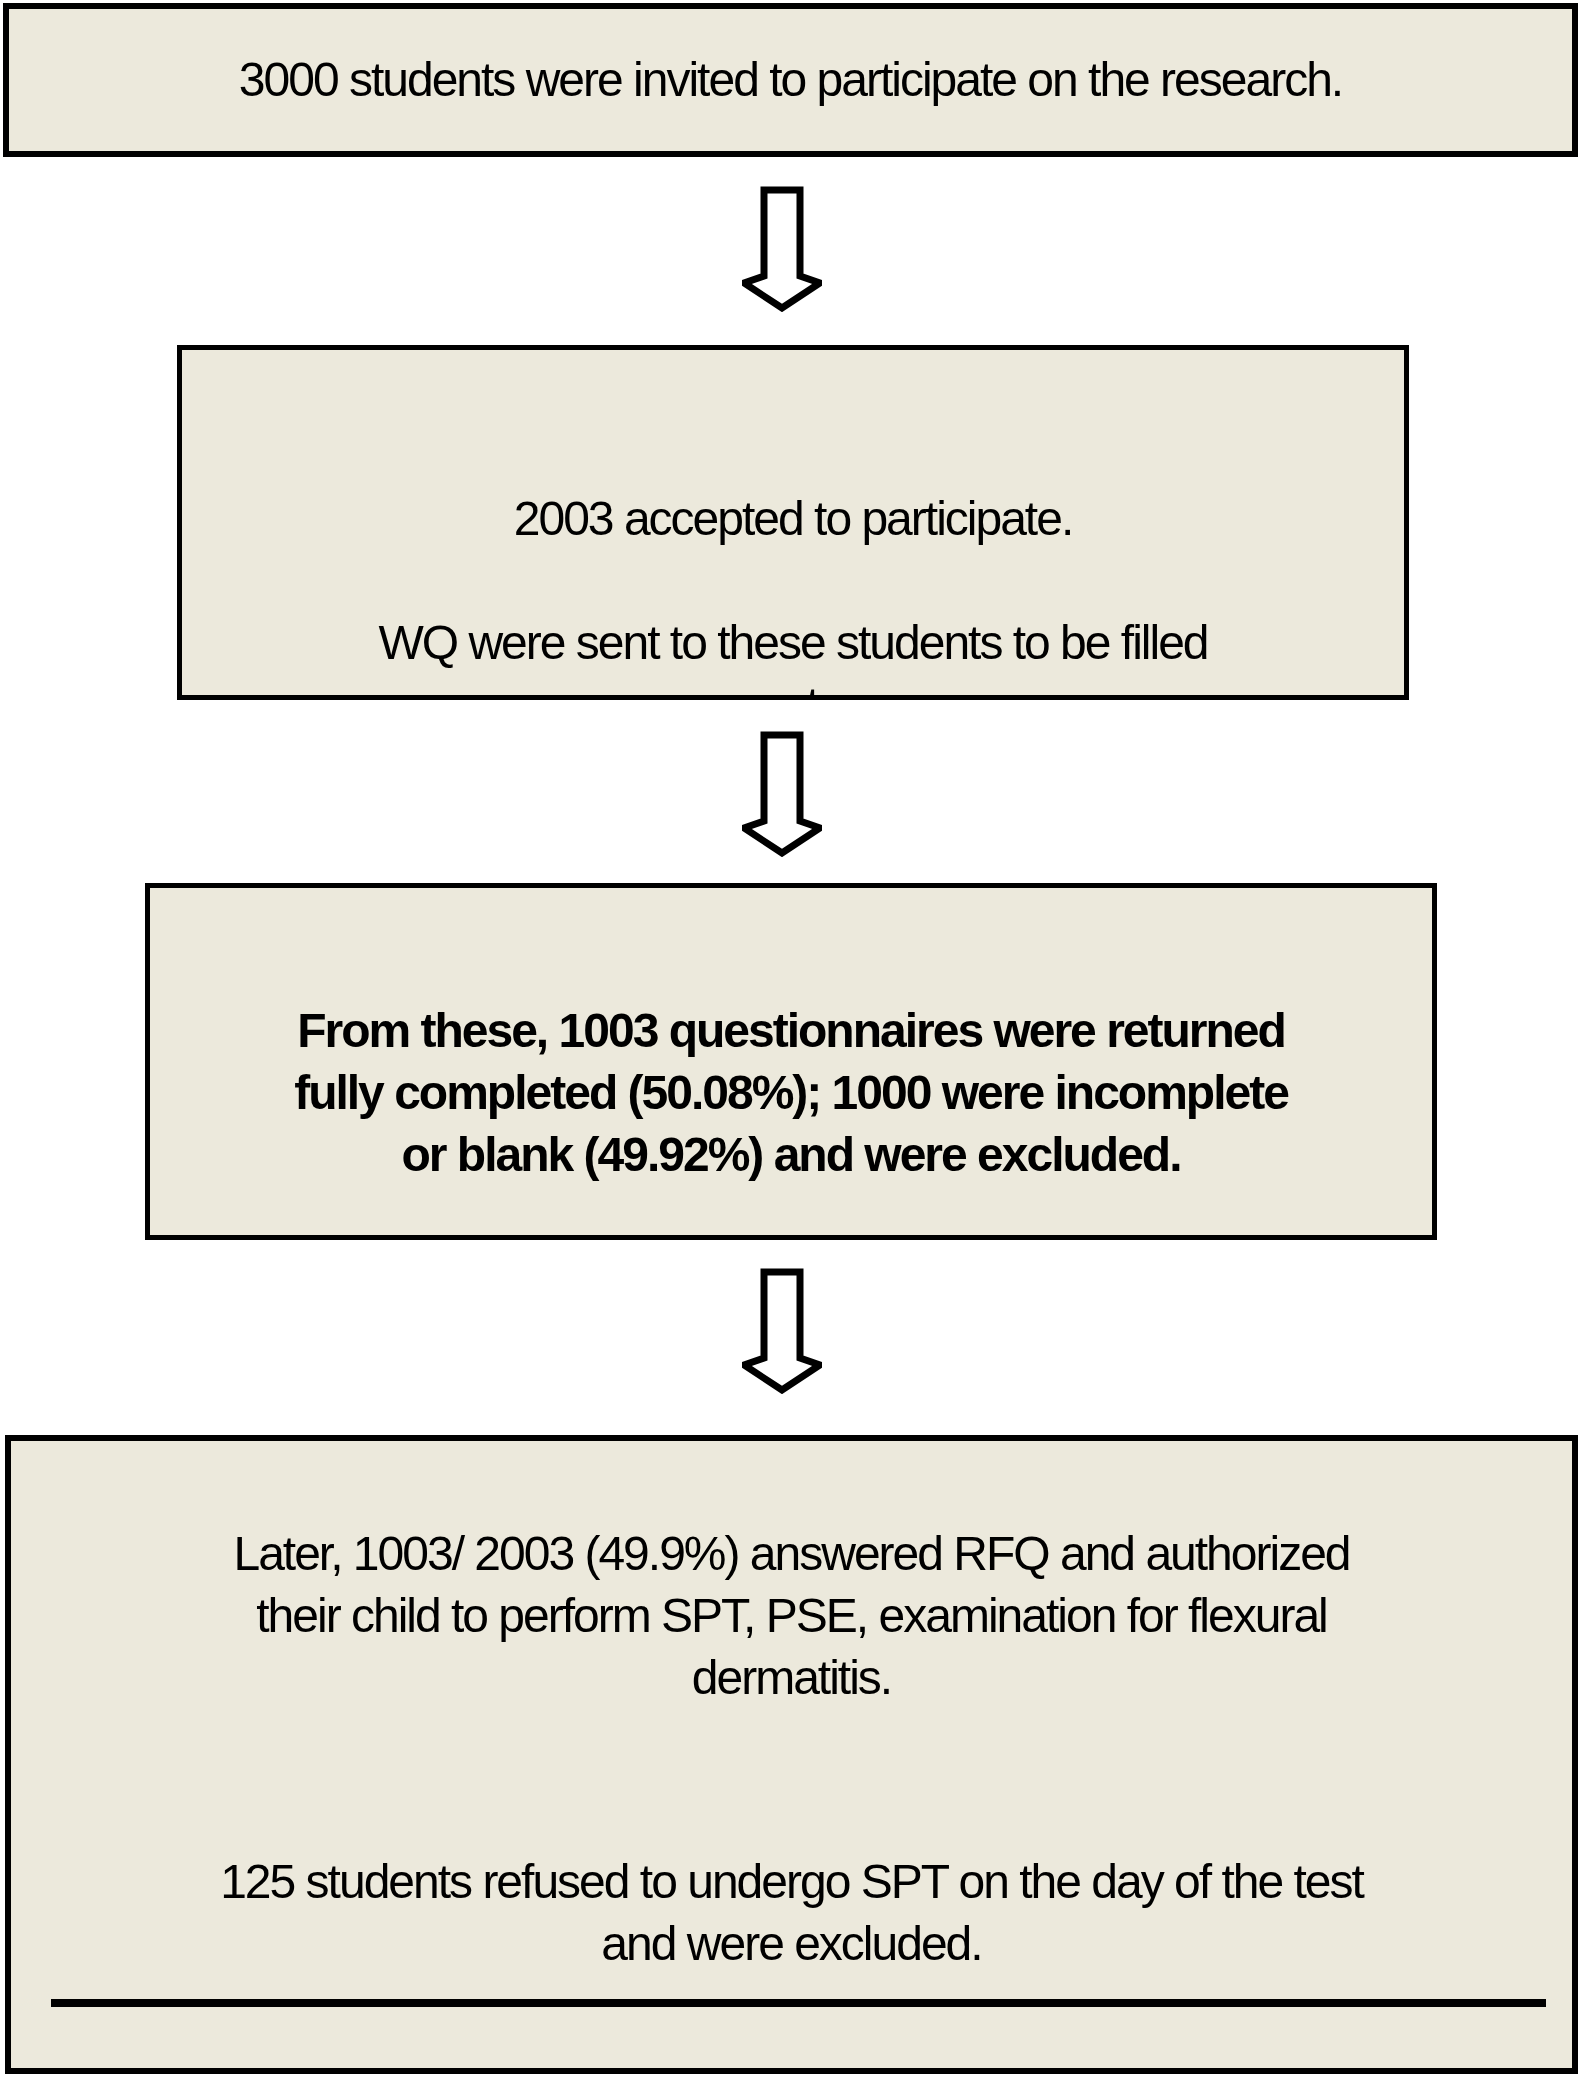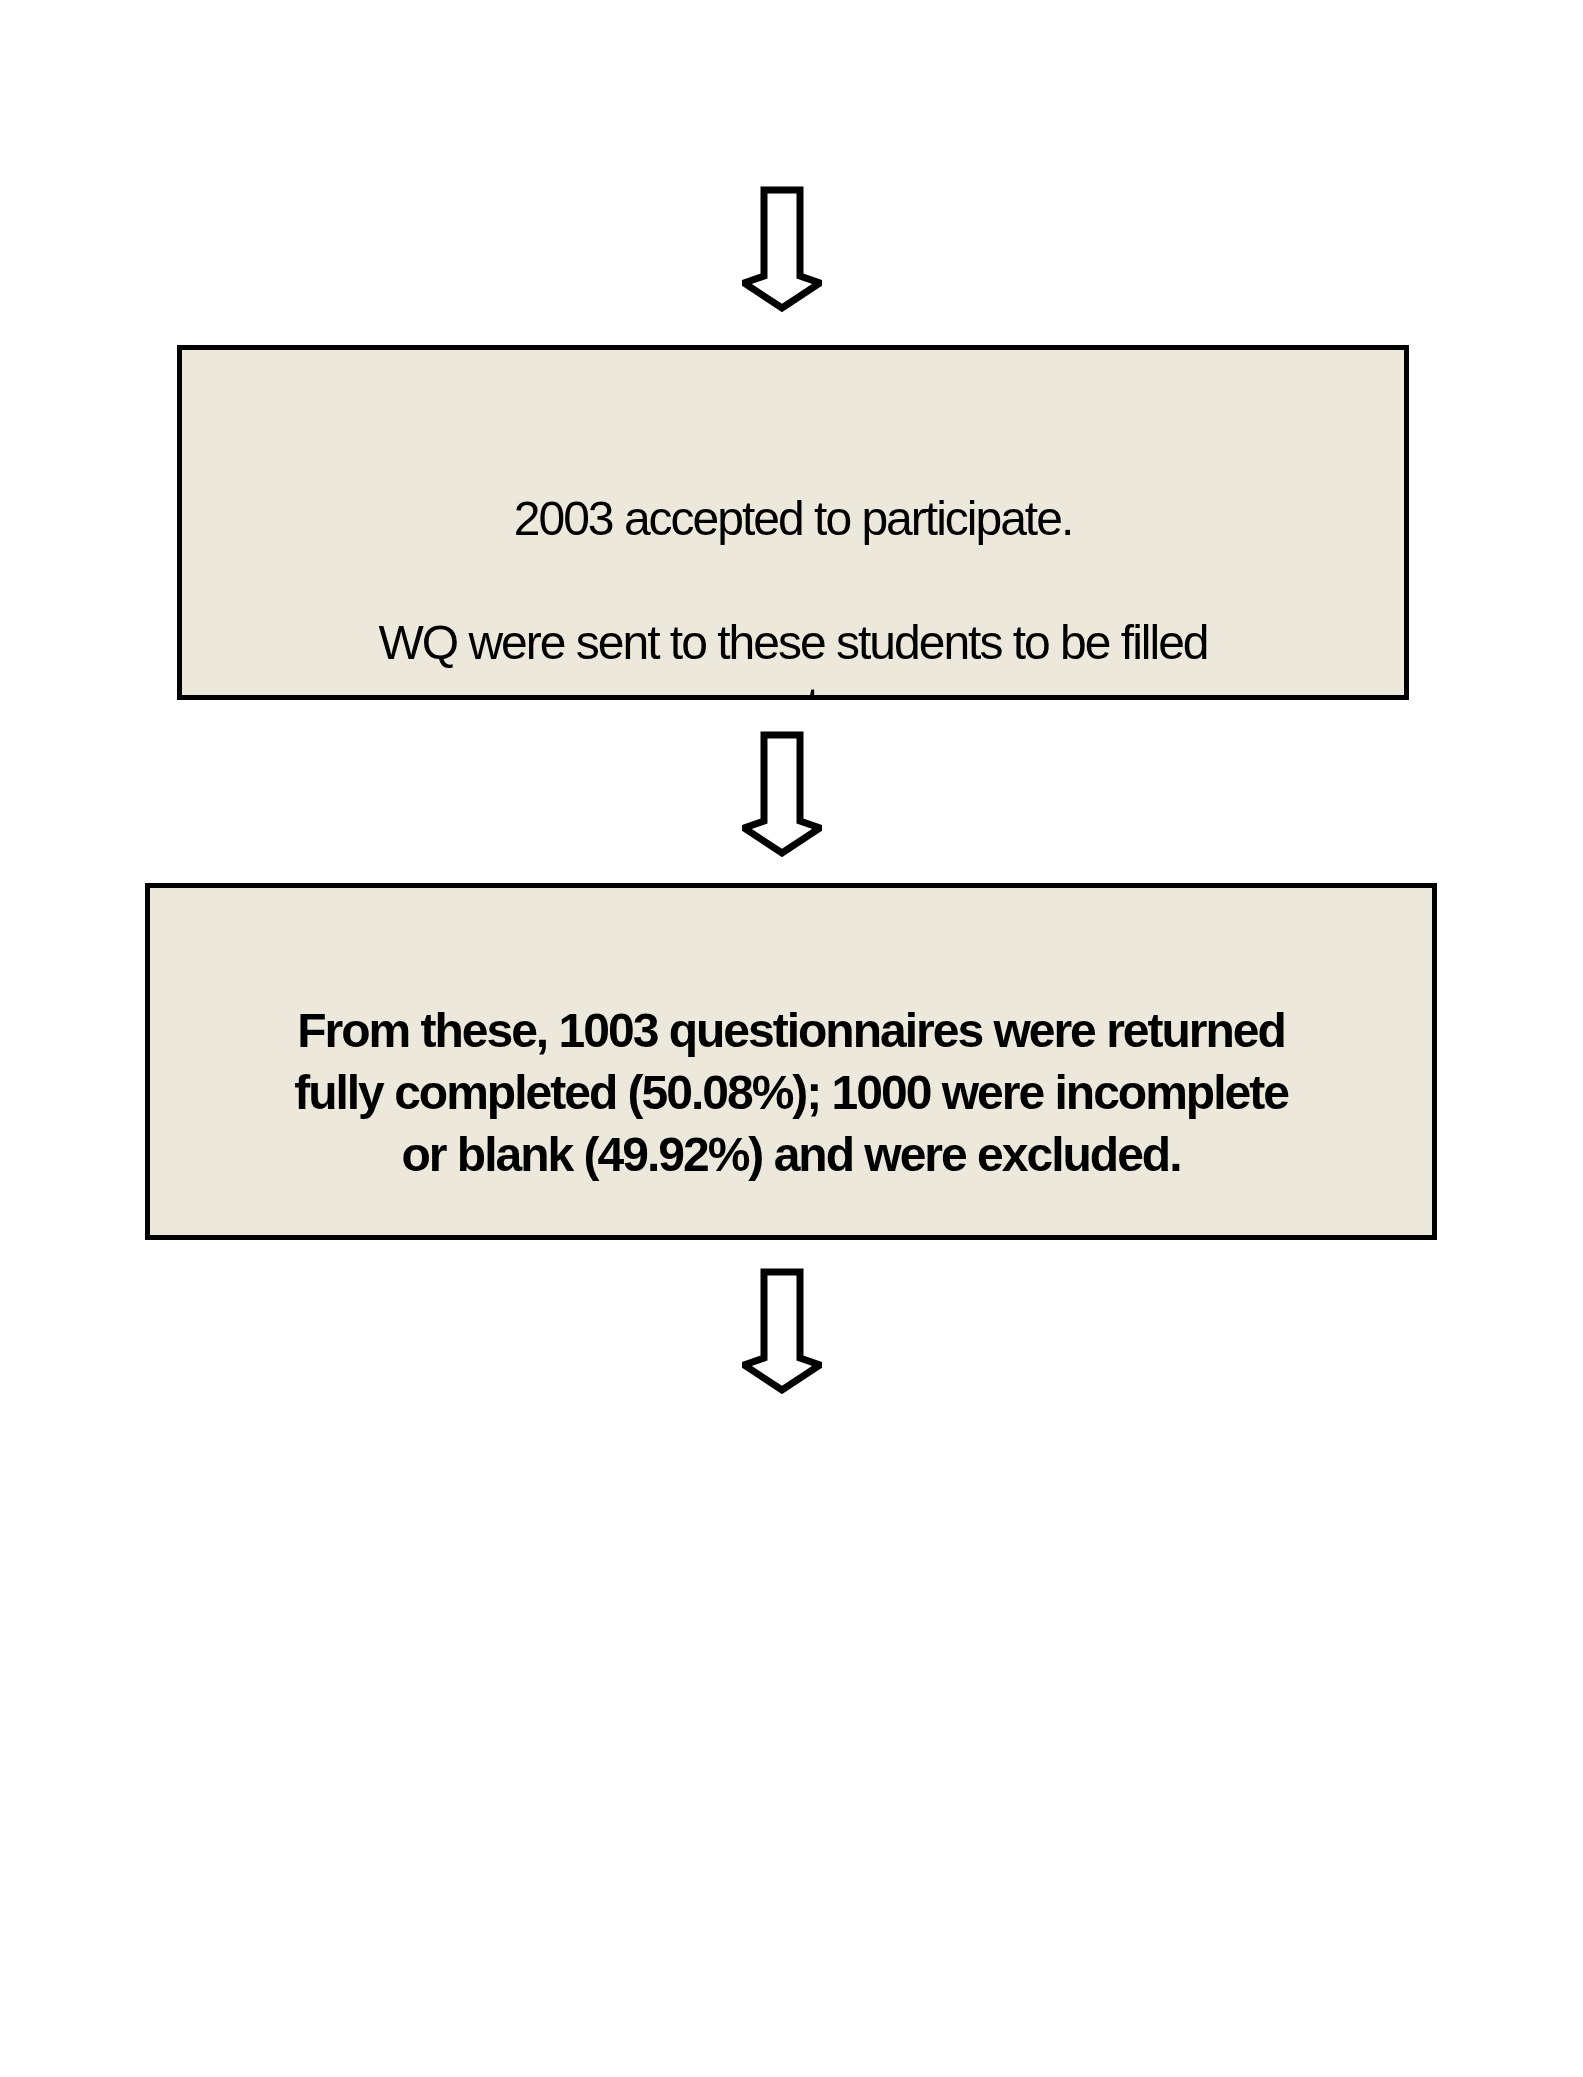--- a/index.html
+++ b/index.html
@@ -77,20 +77,23 @@
   }
   .arrow-1 { left: 742px; top: 186px; }
   .arrow-2 { left: 742px; top: 731px; }
   .arrow-3 { left: 742px; top: 1268px; }
 </style>
 </head>
 <body>
 
 <div class="canvas">
 
+  <div class="flow-box box-1">
+    <span>3000 students were invited to participate on the research.</span>
+  </div>
 
   <svg class="down-arrow arrow-1" viewBox="0 0 80 126">
     <polygon points="22,4 58,4 58,90 78,97 40,122 2,97 22,90" fill="#ffffff" stroke="#000000" stroke-width="7" stroke-linejoin="miter"></polygon>
   </svg>
 
   <div class="flow-box box-2">
     <span>2003 accepted to participate.
 
 WQ were sent to these students to be filled
 out.</span>
@@ -103,14 +106,23 @@
   <div class="flow-box box-3">
     <span>From these, 1003 questionnaires were returned
 fully completed (50.08%); 1000 were incomplete
 or blank (49.92%) and were excluded.</span>
   </div>
 
   <svg class="down-arrow arrow-3" viewBox="0 0 80 126">
     <polygon points="22,4 58,4 58,90 78,97 40,122 2,97 22,90" fill="#ffffff" stroke="#000000" stroke-width="7" stroke-linejoin="miter"></polygon>
   </svg>
 
+  <div class="flow-box box-4">
+    <div class="para p1">Later, 1003/ 2003 (49.9%) answered RFQ and authorized
+their child to perform SPT, PSE, examination for flexural
+dermatitis.</div>
+    <div class="para p2">125 students refused to undergo SPT on the day of the test
+and were excluded.</div>
+    
+    <div class="rule"></div>
+  </div>
 
 </div>
 
 </body></html>

